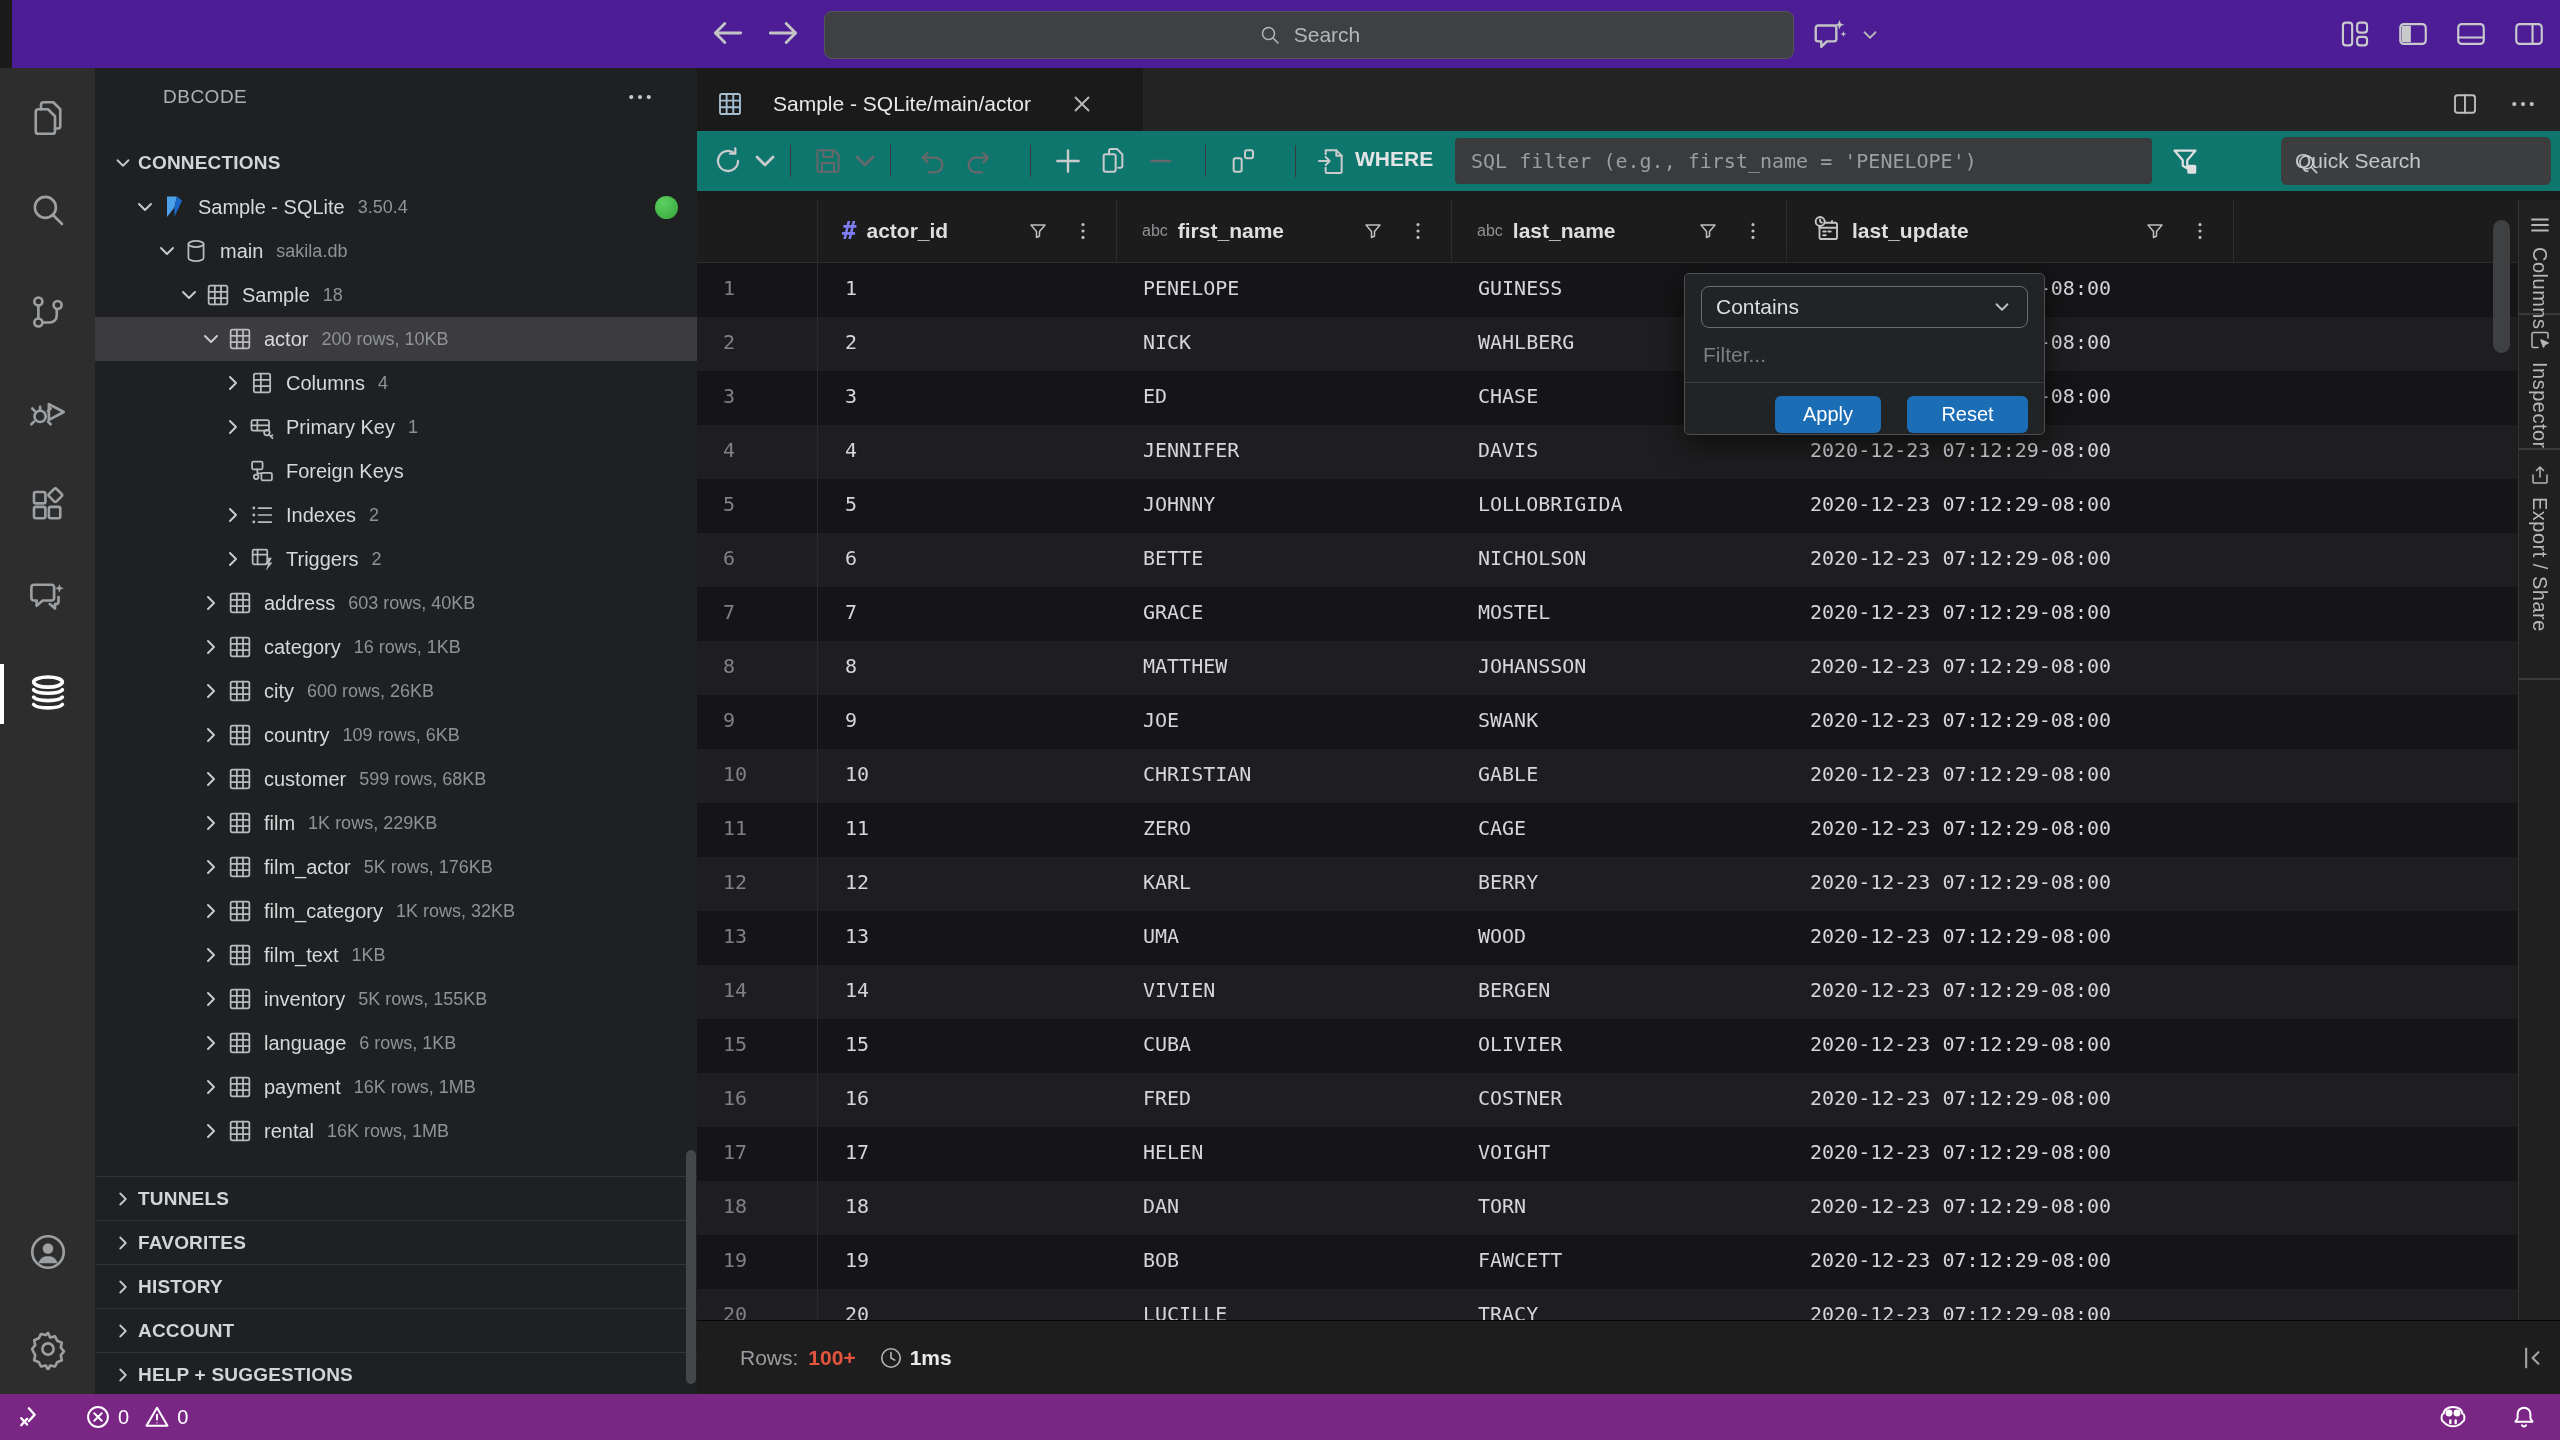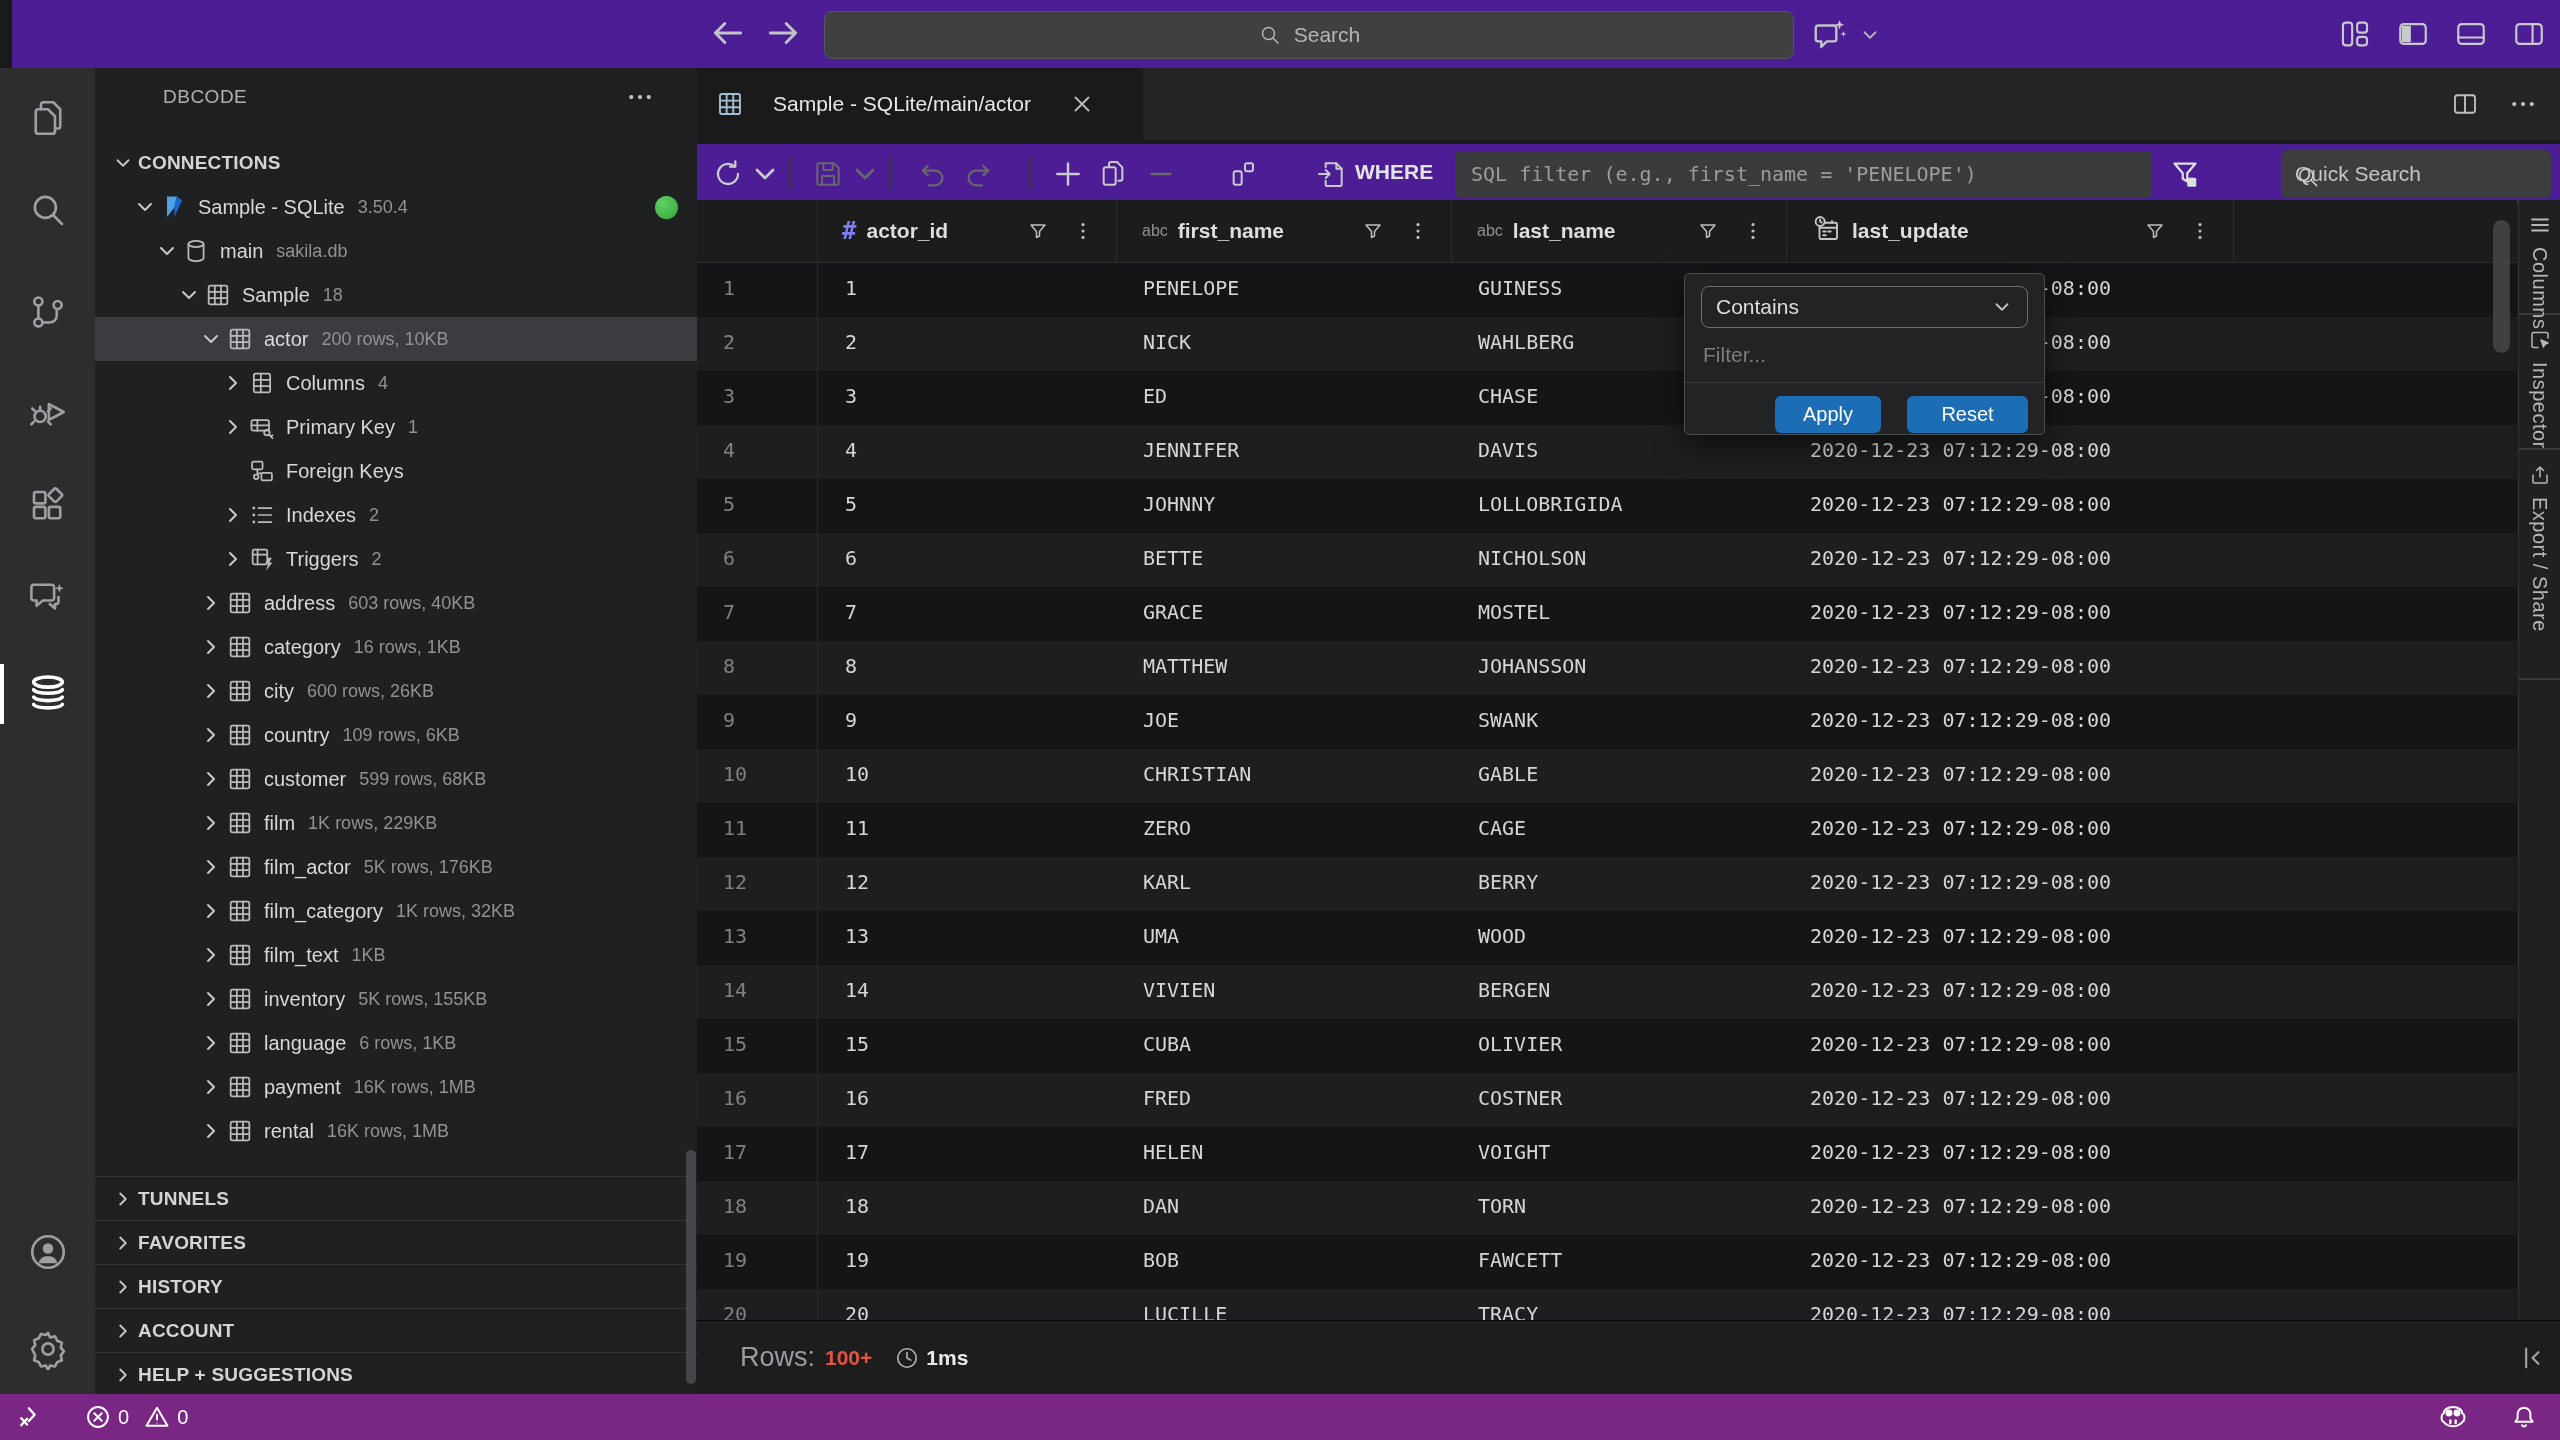--- a/index.html
+++ b/index.html
@@ -45,21 +45,21 @@
   
   .editor{position:absolute;left:697px;top:68px;width:1863px;height:1326px;background:#1a1a1b;}
   .tabbar{position:absolute;left:0;top:0;width:100%;height:72px;background:#242425;}
   .tab{position:absolute;left:0;top:0;width:446px;height:72px;background:#1a1a1b;display:flex;align-items:center;padding:0 18px;box-sizing:border-box;gap:28px;}
   .tab .tico{width:30px;height:30px;color:#a3bed2;}
   .tab-title{font-size:21px;color:#e6e8ea;white-space:nowrap;}
   .tab-close{width:26px;height:26px;color:#b6b8ba;margin-left:10px;}
   .tab-actions{position:absolute;right:22px;top:0;height:72px;display:flex;align-items:center;gap:28px;color:#bcbec0;}
   .tab-actions .ic{width:30px;height:30px;}
   
-  .toolbar{position:absolute;left:0;top:76px;width:100%;height:60px;background:#4c1d95;}
+  .toolbar{position:absolute;left:0;top:63px;width:100%;height:60px;background:#0f766e;}
   .toolbar .ic{position:absolute;top:14px;width:32px;height:32px;color:#c9cbcd;}
   .toolbar .dim{color:#67686a;}
   .tsep{position:absolute;top:14px;width:1px;height:32px;background:#3a3a3b;}
   .tchev{position:absolute;top:22px;width:18px;height:16px;color:#c9cbcd;}
   .where-label{position:absolute;left:658px;top:16px;font-size:21px;font-weight:bold;color:#e2e4e6;}
   .sql-input{position:absolute;left:758px;top:7px;width:697px;height:46px;background:#3a3b3c;border-radius:4px;
              display:flex;align-items:center;padding:0 16px;box-sizing:border-box;font-size:20px;color:#9b9da0;}
   .qsearch{position:absolute;left:1584px;top:6px;width:270px;height:48px;background:#3c3d3e;border-radius:6px;
            display:flex;align-items:center;gap:10px;padding:0 14px;box-sizing:border-box;font-size:21px;color:#c4c6c8;}
   .qsearch .ic{width:26px;height:26px;}
@@ -81,21 +81,21 @@
   .gnum{position:absolute;left:26px;top:13px;font-size:20px;color:#7f8184;}
   .gcell{position:absolute;top:13px;font-size:20px;color:#d4d6d8;white-space:nowrap;}
   .vscroll{position:absolute;left:1796px;top:152px;width:17px;height:133px;background:#3f4042;border-radius:9px;z-index:4;}
   
   .rail{position:absolute;right:0;top:132px;width:42px;height:1120px;background:#202021;border-left:1px solid #343537;box-sizing:border-box;}
   .rail-tab{display:flex;flex-direction:column;align-items:center;padding-top:13px;box-sizing:border-box;border-bottom:2px solid #3a3a3c;color:#b5b7b9;}
   .rail-tab .ic{width:24px;height:24px;margin-bottom:10px;}
   .rail-label{writing-mode:vertical-rl;font-size:20px;letter-spacing:.5px;white-space:nowrap;}
   
   .resultsbar{position:absolute;left:0;top:1252px;width:1863px;height:74px;background:#1d1d1e;border-top:1px solid #050505;box-sizing:border-box;display:flex;align-items:center;}
-  .rows-label{margin-left:43px;font-size:27px;color:#9a9da0;}
+  .rows-label{margin-left:43px;font-size:21px;color:#9a9da0;}
   .rows-count{margin-left:10px;font-size:21px;font-weight:bold;color:#e5543f;}
   .rb-clock{width:26px;height:26px;color:#b3b5b7;margin-left:22px;}
   .rows-time{margin-left:6px;font-size:21px;font-weight:bold;color:#e8eaec;}
   .rb-collapse{position:absolute;right:14px;top:23px;width:28px;height:28px;color:#a2a4a6;}
   
   .popup{position:absolute;left:987px;top:205px;width:359px;height:160px;background:#212325;border:1px solid #4b4d4f;
          border-radius:5px;box-shadow:0 10px 30px rgba(0,0,0,.55);z-index:50;}
   .pop-select{position:absolute;left:16px;top:12px;width:327px;height:42px;border:1px solid #6b6d6f;border-radius:8px;
               display:flex;align-items:center;justify-content:space-between;padding:0 14px;box-sizing:border-box;font-size:21px;color:#dcdee0;}
   .pop-select .ic{width:22px;height:22px;color:#c0c2c4;}

